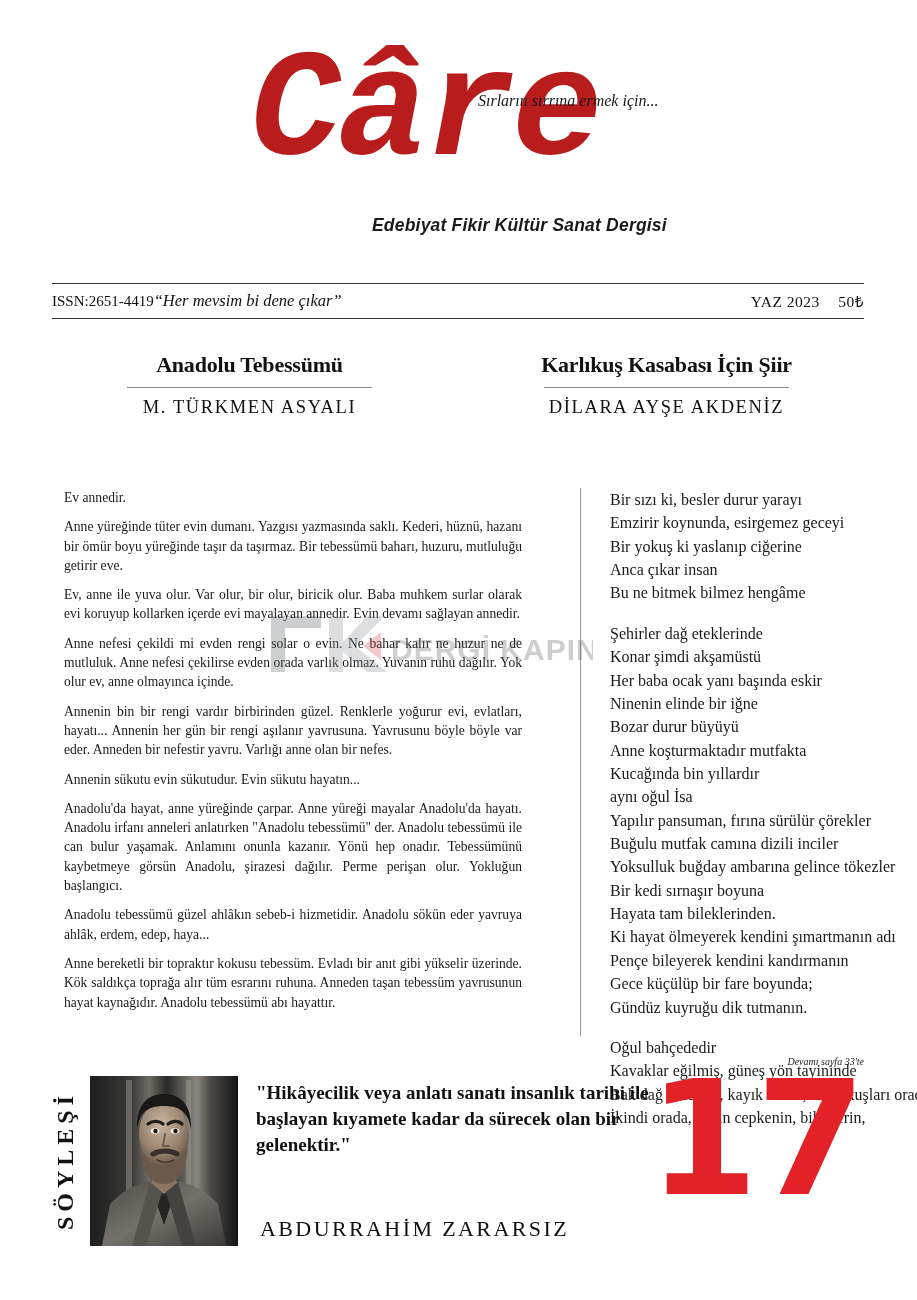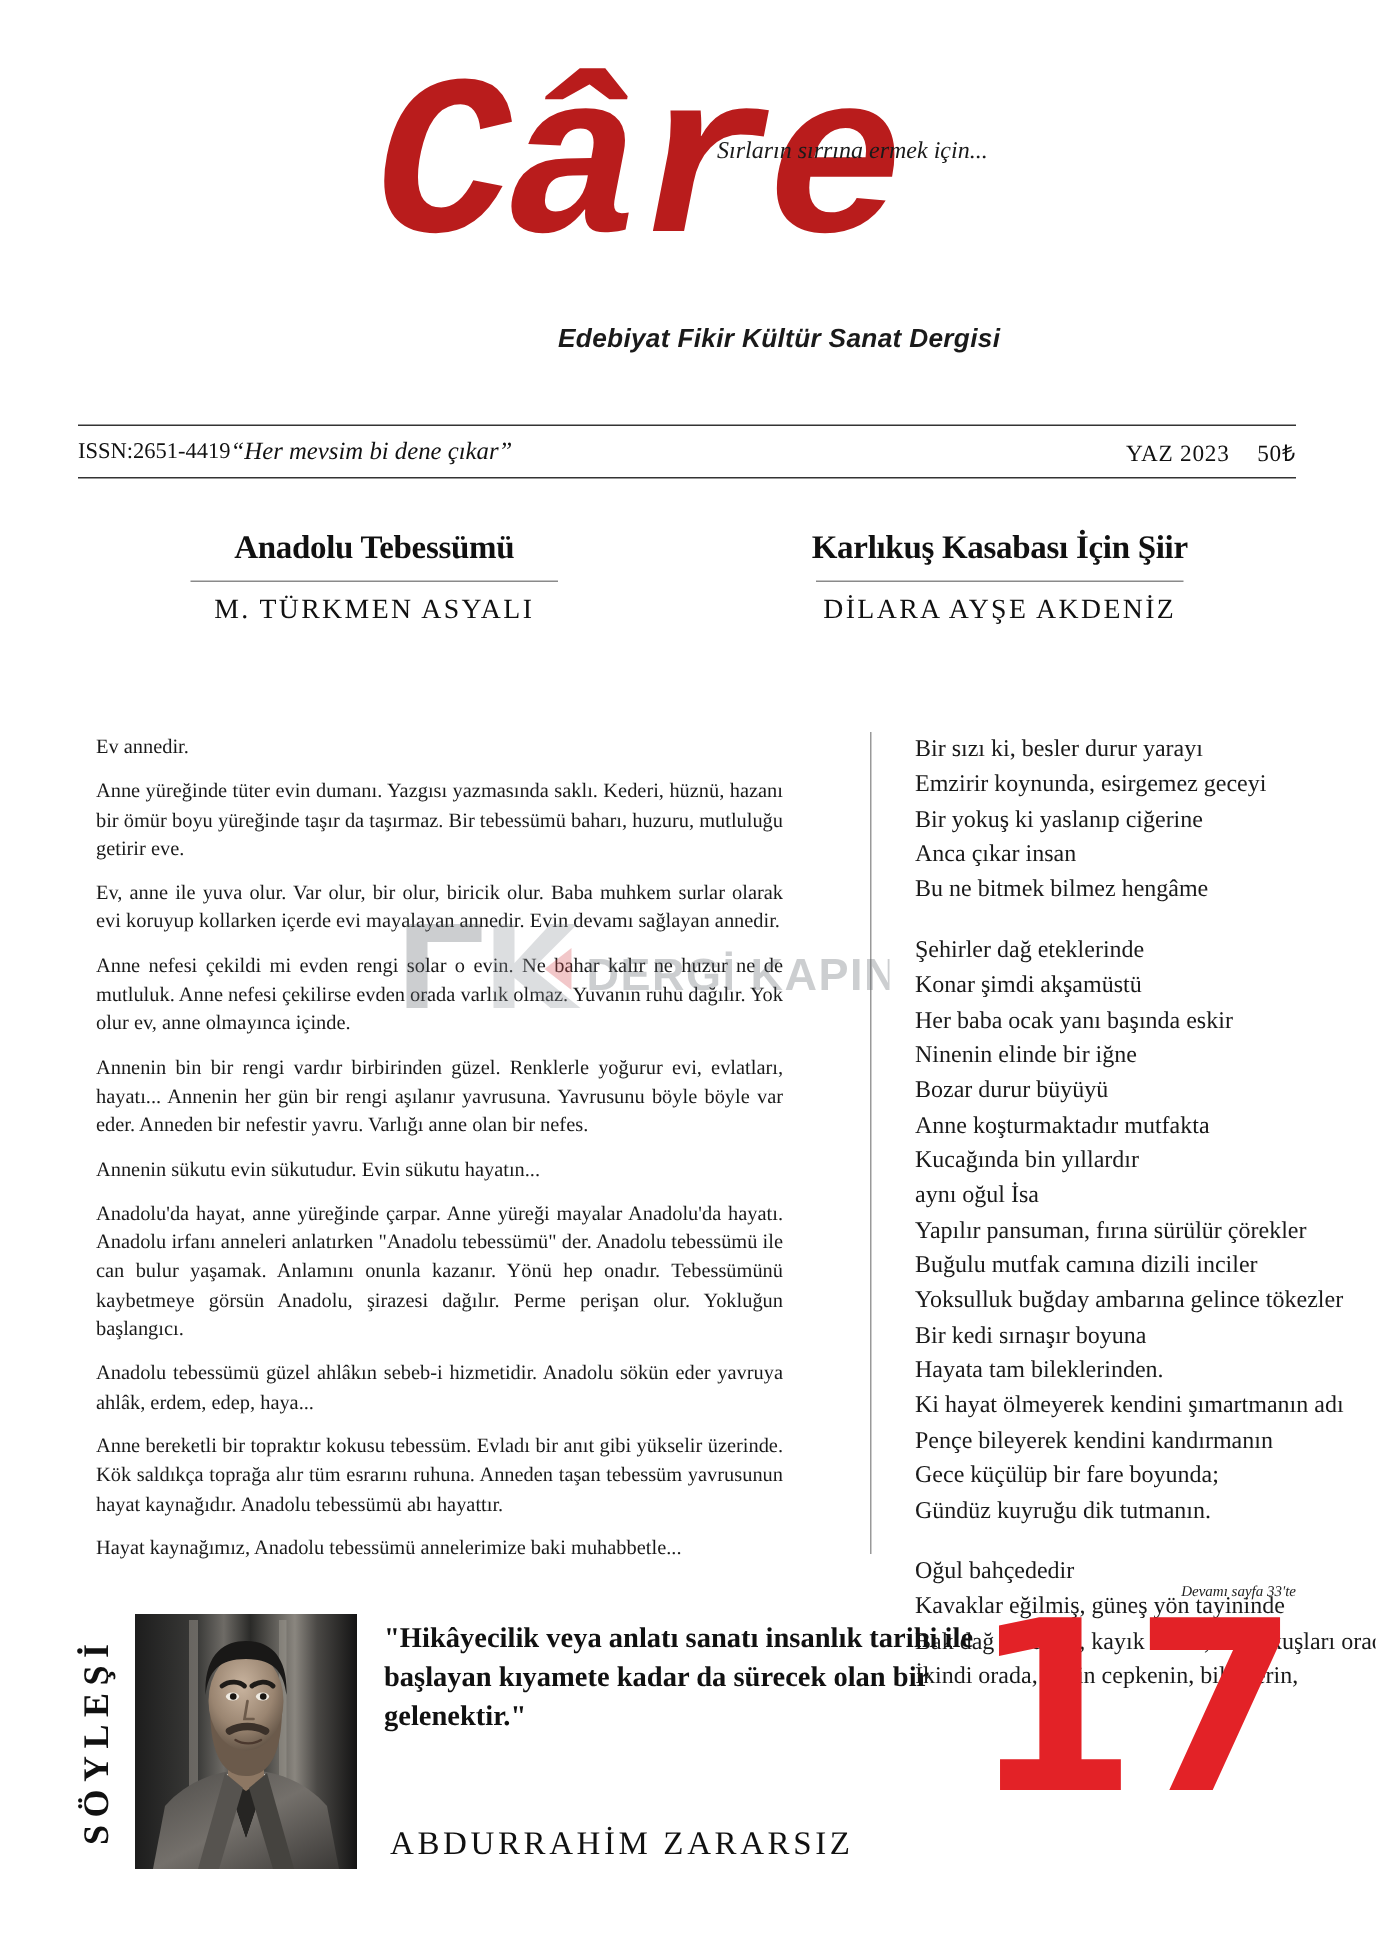--- a/index.html
+++ b/index.html
@@ -281,21 +281,20 @@
   <div class="col-left" id="article-col">
       <p>Ev annedir.</p>
       <p>Anne yüreğinde tüter evin dumanı. Yazgısı yazmasında saklı. Kederi, hüznü, hazanı bir ömür boyu yüreğinde taşır da taşırmaz. Bir tebessümü baharı, huzuru, mutluluğu getirir eve.</p>
       <p>Ev, anne ile yuva olur. Var olur, bir olur, biricik olur. Baba muhkem surlar olarak evi koruyup kollarken içerde evi mayalayan annedir. Evin devamı sağlayan annedir.</p>
       <p>Anne nefesi çekildi mi evden rengi solar o evin. Ne bahar kalır ne huzur ne de mutluluk. Anne nefesi çekilirse evden orada varlık olmaz. Yuvanın ruhu dağılır. Yok olur ev, anne olmayınca içinde.</p>
       <p>Annenin bin bir rengi vardır birbirinden güzel. Renklerle yoğurur evi, evlatları, hayatı... Annenin her gün bir rengi aşılanır yavrusuna. Yavrusunu böyle böyle var eder. Anneden bir nefestir yavru. Varlığı anne olan bir nefes.</p>
       <p>Annenin sükutu evin sükutudur. Evin sükutu hayatın...</p>
       <p>Anadolu'da hayat, anne yüreğinde çarpar. Anne yüreği mayalar Anadolu'da hayatı. Anadolu irfanı anneleri anlatırken "Anadolu tebessümü" der. Anadolu tebessümü ile can bulur yaşamak. Anlamını onunla kazanır. Yönü hep onadır. Tebessümünü kaybetmeye görsün Anadolu, şirazesi dağılır. Perme perişan olur. Yokluğun başlangıcı.</p>
       <p>Anadolu tebessümü güzel ahlâkın sebeb-i hizmetidir. Anadolu sökün eder yavruya ahlâk, erdem, edep, haya...</p>
       <p>Anne bereketli bir topraktır kokusu tebessüm. Evladı bir anıt gibi yükselir üzerinde. Kök saldıkça toprağa alır tüm esrarını ruhuna. Anneden taşan tebessüm yavrusunun hayat kaynağıdır. Anadolu tebessümü abı hayattır.</p>
-      <p>Hayat kaynağımız, Anadolu tebessümü annelerimize baki muhabbetle...</p>
     </div>
 
   <div class="col-divider"></div>
 
   <div class="col-right" id="poem-col">
       <div class="poem-stanza">
         <div class="poem-line">Bir sızı ki, besler durur yarayı</div>
         <div class="poem-line">Emzirir koynunda, esirgemez geceyi</div>
         <div class="poem-line">Bir yokuş ki yaslanıp ciğerine</div>
         <div class="poem-line">Anca çıkar insan</div>

